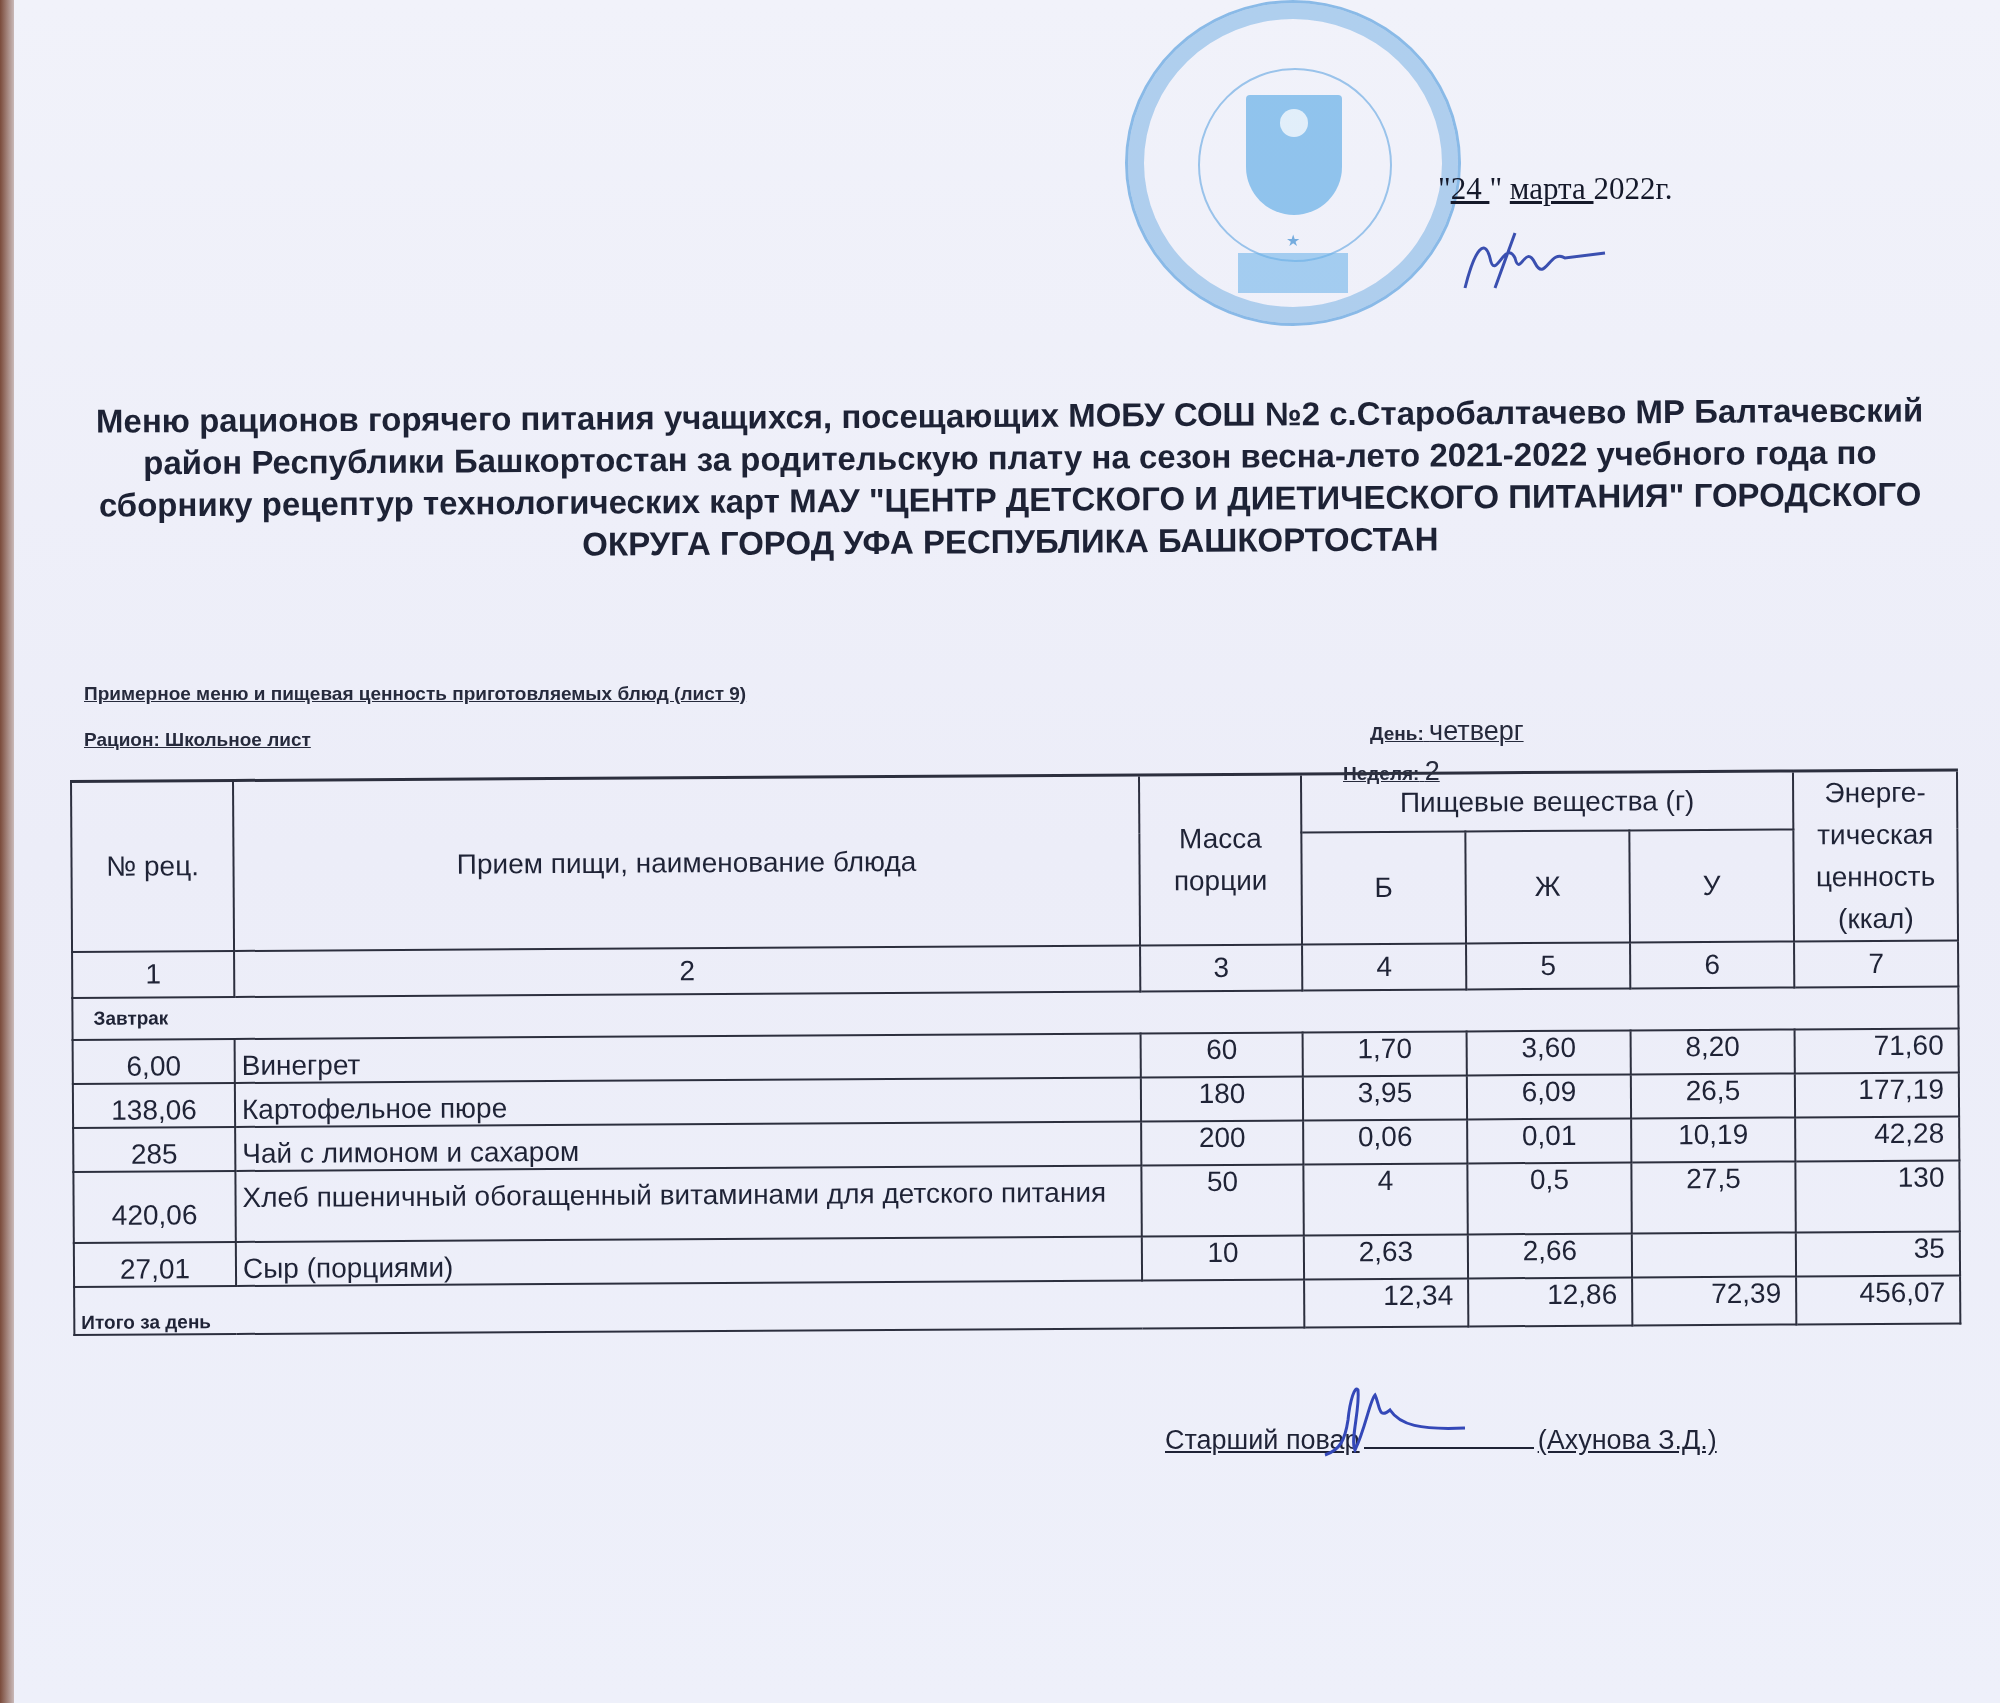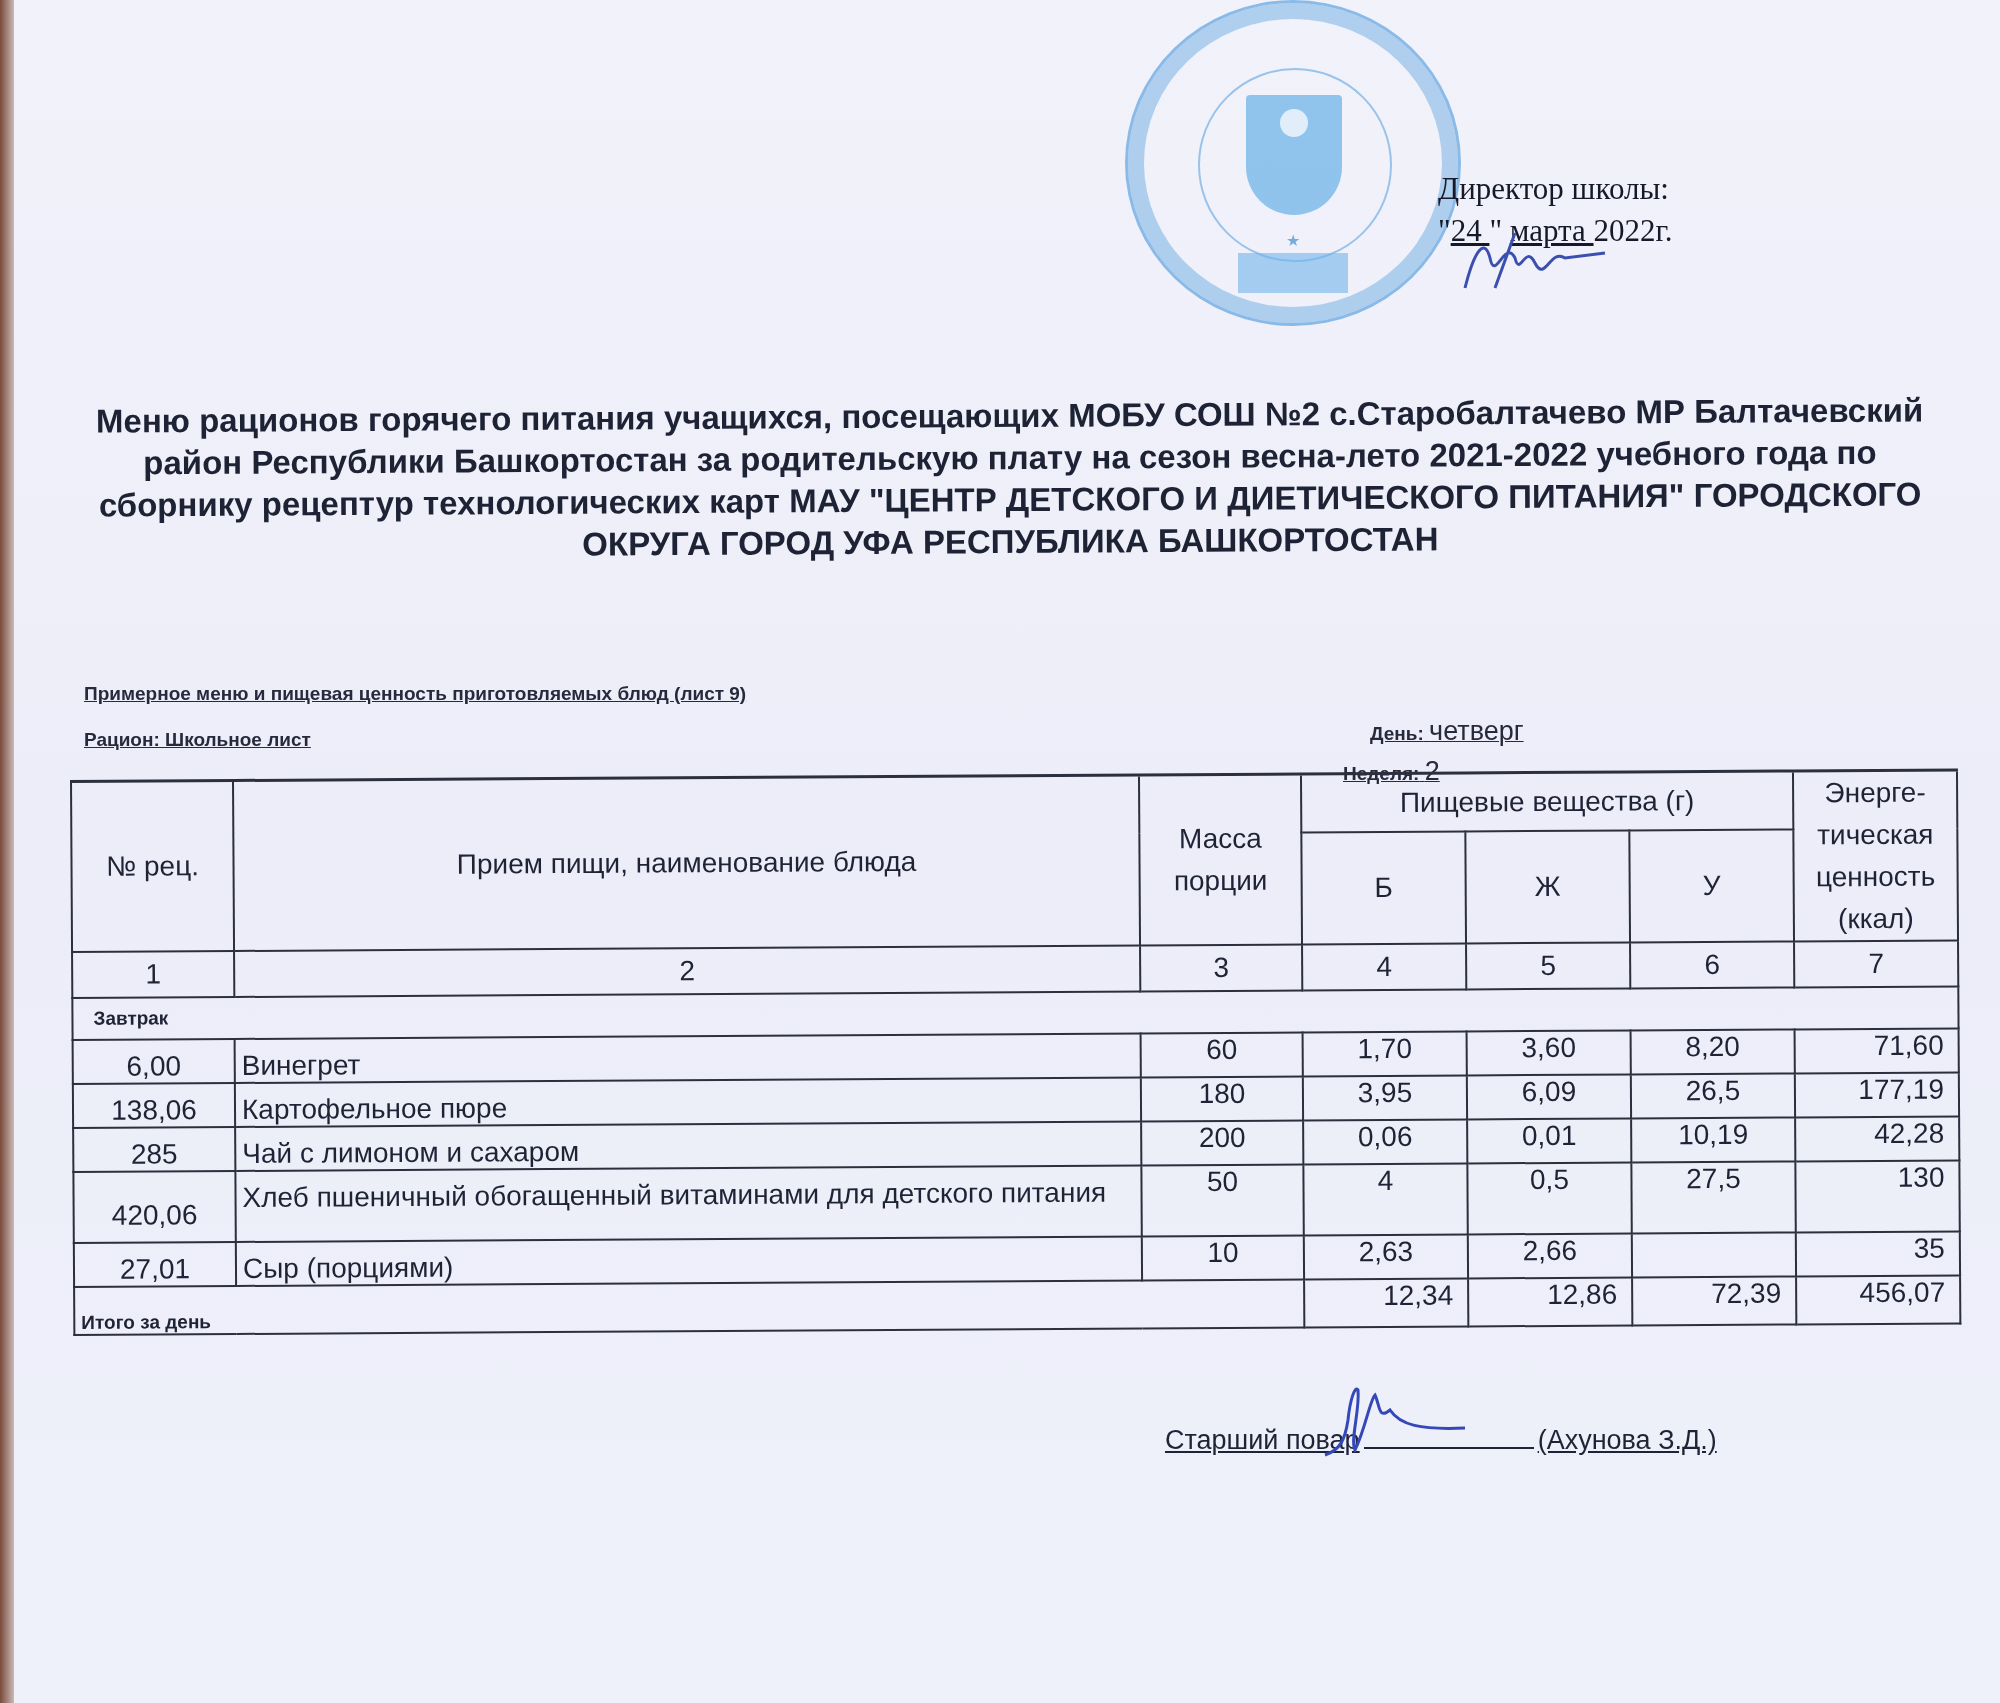--- a/index.html
+++ b/index.html
@@ -105,21 +105,20 @@
 <div class="page"></div>
 
 <div class="stamp">
   <div class="stamp-inner"></div>
   <div class="stamp-shield"></div>
   <div class="stamp-star">★</div>
   <div class="stamp-bottom"></div>
 </div>
 
 <div class="approve">
-  <div class="line">Директор школы:</div>
   <div class="line">
     <span>"</span><span class="u">24 </span><span>" </span><span class="u">марта </span><span>2022г.</span>
   </div>
 </div>
 <svg class="sig-director" viewBox="0 0 160 70">
   <path d="M10 60 C 20 20, 30 10, 35 30 C 40 55, 50 10, 60 30 C 65 50, 70 15, 80 35 C 90 55, 95 20, 110 30 L 150 25 M 40 60 L 60 5" fill="none" stroke="#3a4fb0" stroke-width="3"></path>
 </svg>
 
 <div class="title">Меню рационов горячего питания учащихся, посещающих МОБУ СОШ №2 с.Старобалтачево МР Балтачевский район Республики Башкортостан за родительскую плату на сезон весна-лето 2021-2022 учебного года по сборнику рецептур технологических карт МАУ "ЦЕНТР ДЕТСКОГО И ДИЕТИЧЕСКОГО ПИТАНИЯ" ГОРОДСКОГО ОКРУГА ГОРОД УФА РЕСПУБЛИКА БАШКОРТОСТАН</div>
 

